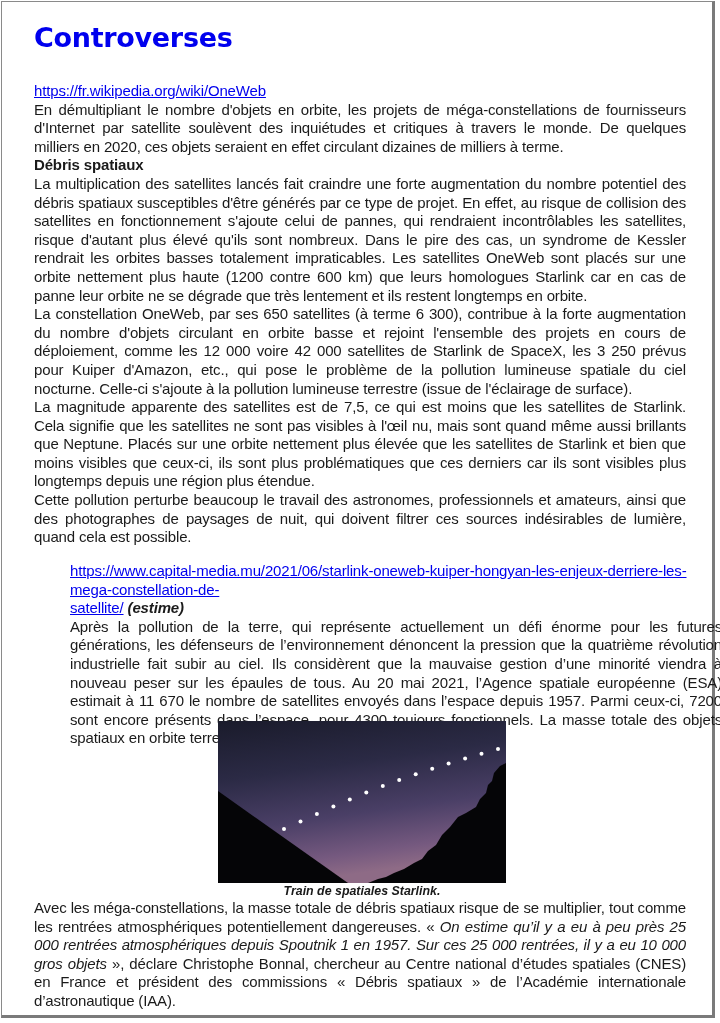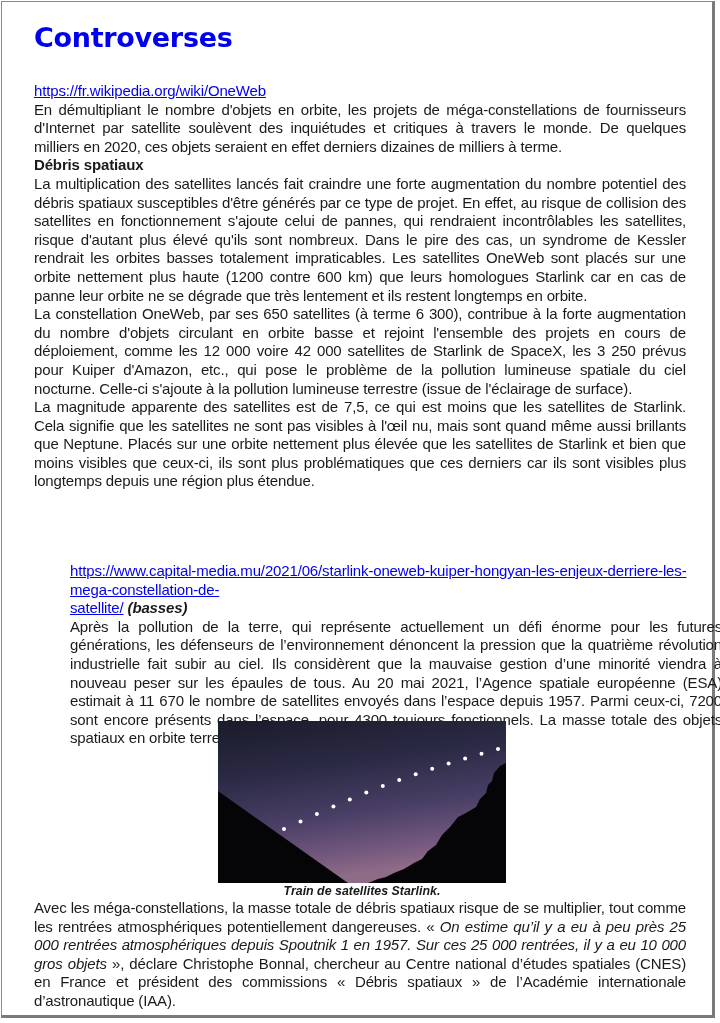--- a/index.html
+++ b/index.html
@@ -94,31 +94,32 @@
 <body>
 
 <div class="page">
 
   <h1 class="title">Controverses</h1>
 
   <div class="content block1">
     <p class="left">
       <a class="link" href="#">https://fr.wikipedia.org/wiki/OneWeb</a>
     </p>
-    <p>En démultipliant le nombre d'objets en orbite, les projets de méga-constellations de fournisseurs d'Internet par satellite soulèvent des inquiétudes et critiques à travers le monde. De quelques milliers en 2020, ces objets seraient en effet derniers dizaines de milliers à terme.</p>
+    <p>En démultipliant le nombre d'objets en orbite, les projets de méga-constellations de fournisseurs d'Internet par satellite soulèvent des inquiétudes et critiques à travers le monde. De quelques milliers en 2020, ces objets seraient en effet circulant dizaines de milliers à terme.</p>
     <p class="heading">Débris spatiaux</p>
     <p>La multiplication des satellites lancés fait craindre une forte augmentation du nombre potentiel des débris spatiaux susceptibles d'être générés par ce type de projet. En effet, au risque de collision des satellites en fonctionnement s'ajoute celui de pannes, qui rendraient incontrôlables les satellites, risque d'autant plus élevé qu'ils sont nombreux. Dans le pire des cas, un syndrome de Kessler rendrait les orbites basses totalement impraticables. Les satellites OneWeb sont placés sur une orbite nettement plus haute (1200 contre 600 km) que leurs homologues Starlink car en cas de panne leur orbite ne se dégrade que très lentement et ils restent longtemps en orbite.</p>
     <p>La constellation OneWeb, par ses 650 satellites (à terme 6 300), contribue à la forte augmentation du nombre d'objets circulant en orbite basse et rejoint l'ensemble des projets en cours de déploiement, comme les 12 000 voire 42 000 satellites de Starlink de SpaceX, les 3 250 prévus pour Kuiper d'Amazon, etc., qui pose le problème de la pollution lumineuse spatiale du ciel nocturne. Celle-ci s'ajoute à la pollution lumineuse terrestre (issue de l'éclairage de surface).</p>
     <p>La magnitude apparente des satellites est de 7,5, ce qui est moins que les satellites de Starlink. Cela signifie que les satellites ne sont pas visibles à l'œil nu, mais sont quand même aussi brillants que Neptune. Placés sur une orbite nettement plus élevée que les satellites de Starlink et bien que moins visibles que ceux-ci, ils sont plus problématiques que ces derniers car ils sont visibles plus longtemps depuis une région plus étendue.</p>
+    <p>Cette pollution perturbe beaucoup le travail des astronomes, professionnels et amateurs, ainsi que des photographes de paysages de nuit, qui doivent filtrer ces sources indésirables de lumière, quand cela est possible.</p>
   </div>
 
   <div class="content block2">
     <p class="left">
       <a class="link" href="#"><span>https://www.capital-media.mu/2021/06/starlink-oneweb-kuiper-hongyan-les-enjeux-derriere-les-mega-constellation-de-</span><br><span>satellite/</span></a>
-      <span class="extrait">(basses)</span>
+      <span class="extrait">(estime)</span>
     </p>
     <p>Après la pollution de la terre, qui représente actuellement un défi énorme pour les futures générations, les défenseurs de l’environnement dénoncent la pression que la quatrième révolution industrielle fait subir au ciel. Ils considèrent que la mauvaise gestion d’une minorité viendra à nouveau peser sur les épaules de tous. Au 20 mai 2021, l’Agence spatiale européenne (ESA) estimait à 11 670 le nombre de satellites envoyés dans l’espace depuis 1957. Parmi ceux-ci, 7200 sont encore présents dans l’espace, pour 4300 toujours fonctionnels. La masse totale des objets spatiaux en orbite terrestre est évaluée à plus de 9400 tonnes.</p>
   </div>
 
   <div class="figure">
     <svg width="288" height="162" viewBox="0 0 288 162">
       <defs>
         <linearGradient id="sky" x1="0" y1="0" x2="0.25" y2="1">
           <stop offset="0" stop-color="#1a1b2b"></stop>
           <stop offset="0.35" stop-color="#2b2a45"></stop>
@@ -144,19 +145,19 @@
           <circle cx="197.7" cy="53.2" r="2" fill="#ffffff"></circle>
           <circle cx="214.2" cy="47.7" r="2" fill="#ffffff"></circle>
           <circle cx="230.6" cy="42.5" r="2" fill="#ffffff"></circle>
           <circle cx="247.1" cy="37.5" r="2" fill="#ffffff"></circle>
           <circle cx="263.5" cy="32.7" r="2" fill="#ffffff"></circle>
           <circle cx="280.0" cy="28.0" r="2" fill="#ffffff"></circle>
         </g>
     </svg>
   </div>
 
-  <div class="caption">Train de satellites Starlink.</div>
+  <div class="caption">Train de spatiales Starlink.</div>
 
   <div class="content block3">
     <p><span>Avec les méga-constellations, la masse totale de débris spatiaux risque de se multiplier, tout comme les rentrées atmosphériques potentiellement dangereuses. « </span><span class="quote">On estime qu’il y a eu à peu près 25 000 rentrées atmosphériques depuis Spoutnik 1 en 1957. Sur ces 25 000 rentrées, il y a eu 10 000 gros objets</span><span> », déclare Christophe Bonnal, chercheur au Centre national d’études spatiales (CNES) en France et président des commissions « Débris spatiaux » de l’Académie internationale d’astronautique (IAA).</span></p>
   </div>
 
 </div>
 
 </body></html>

